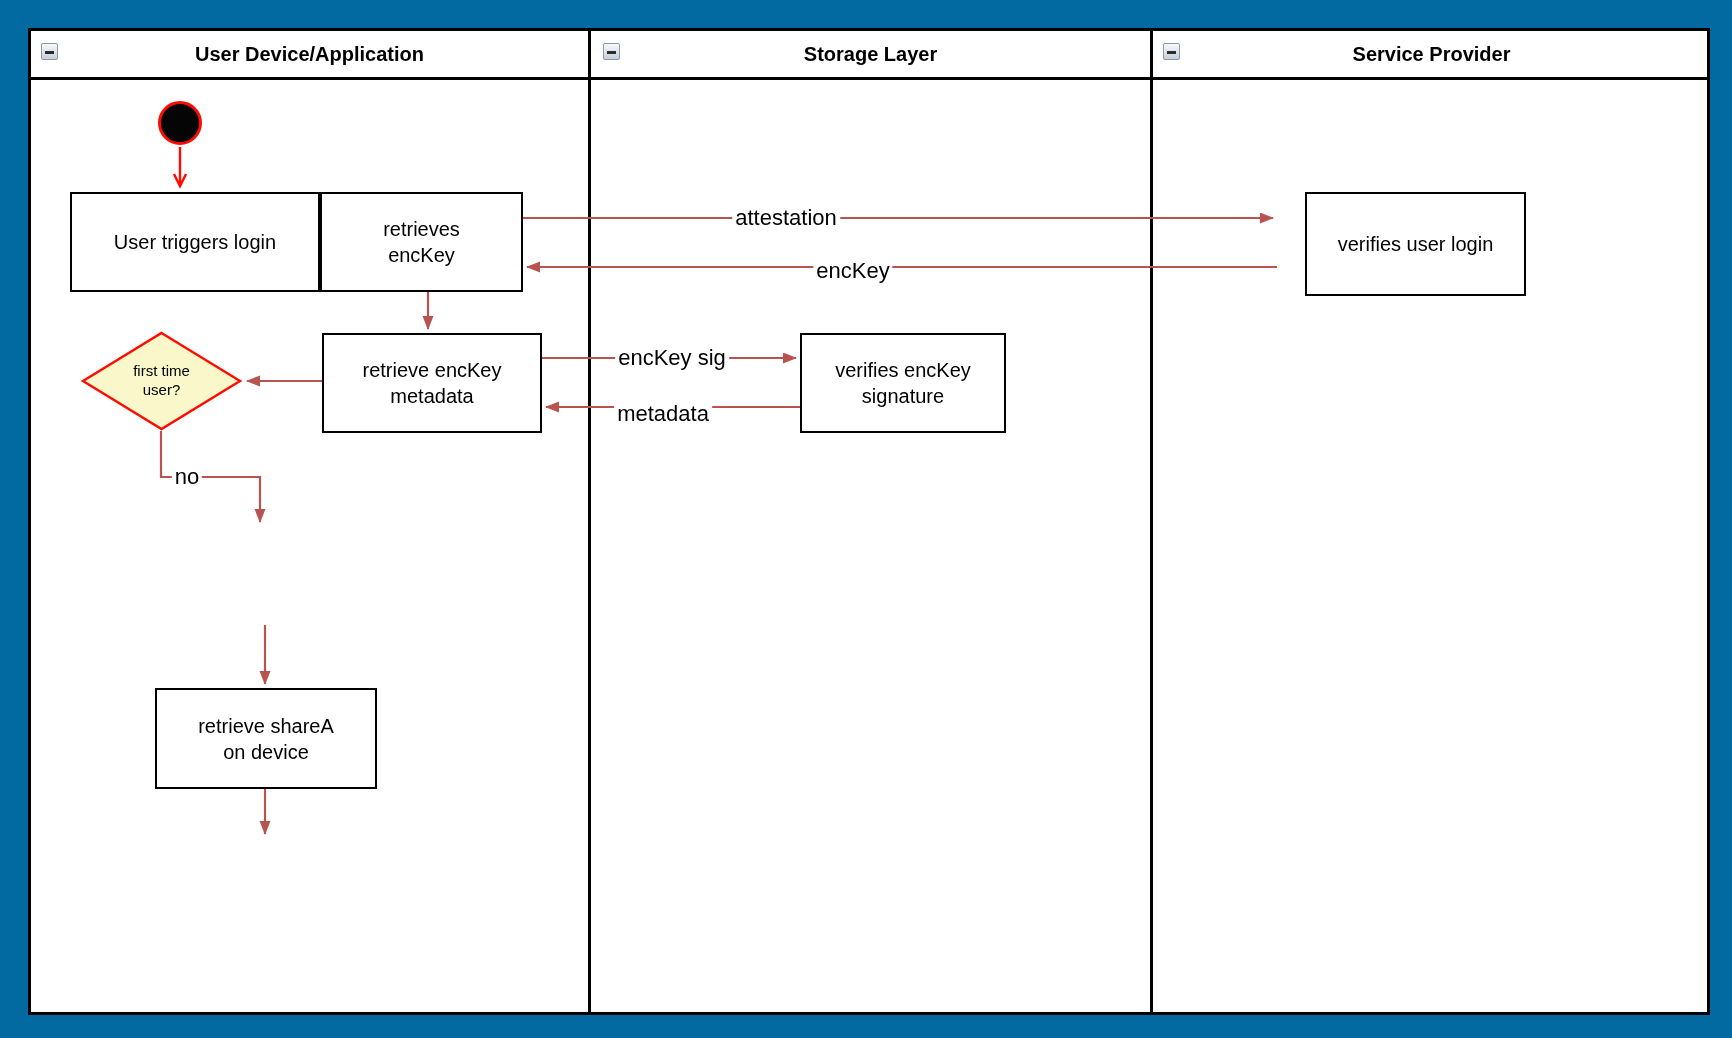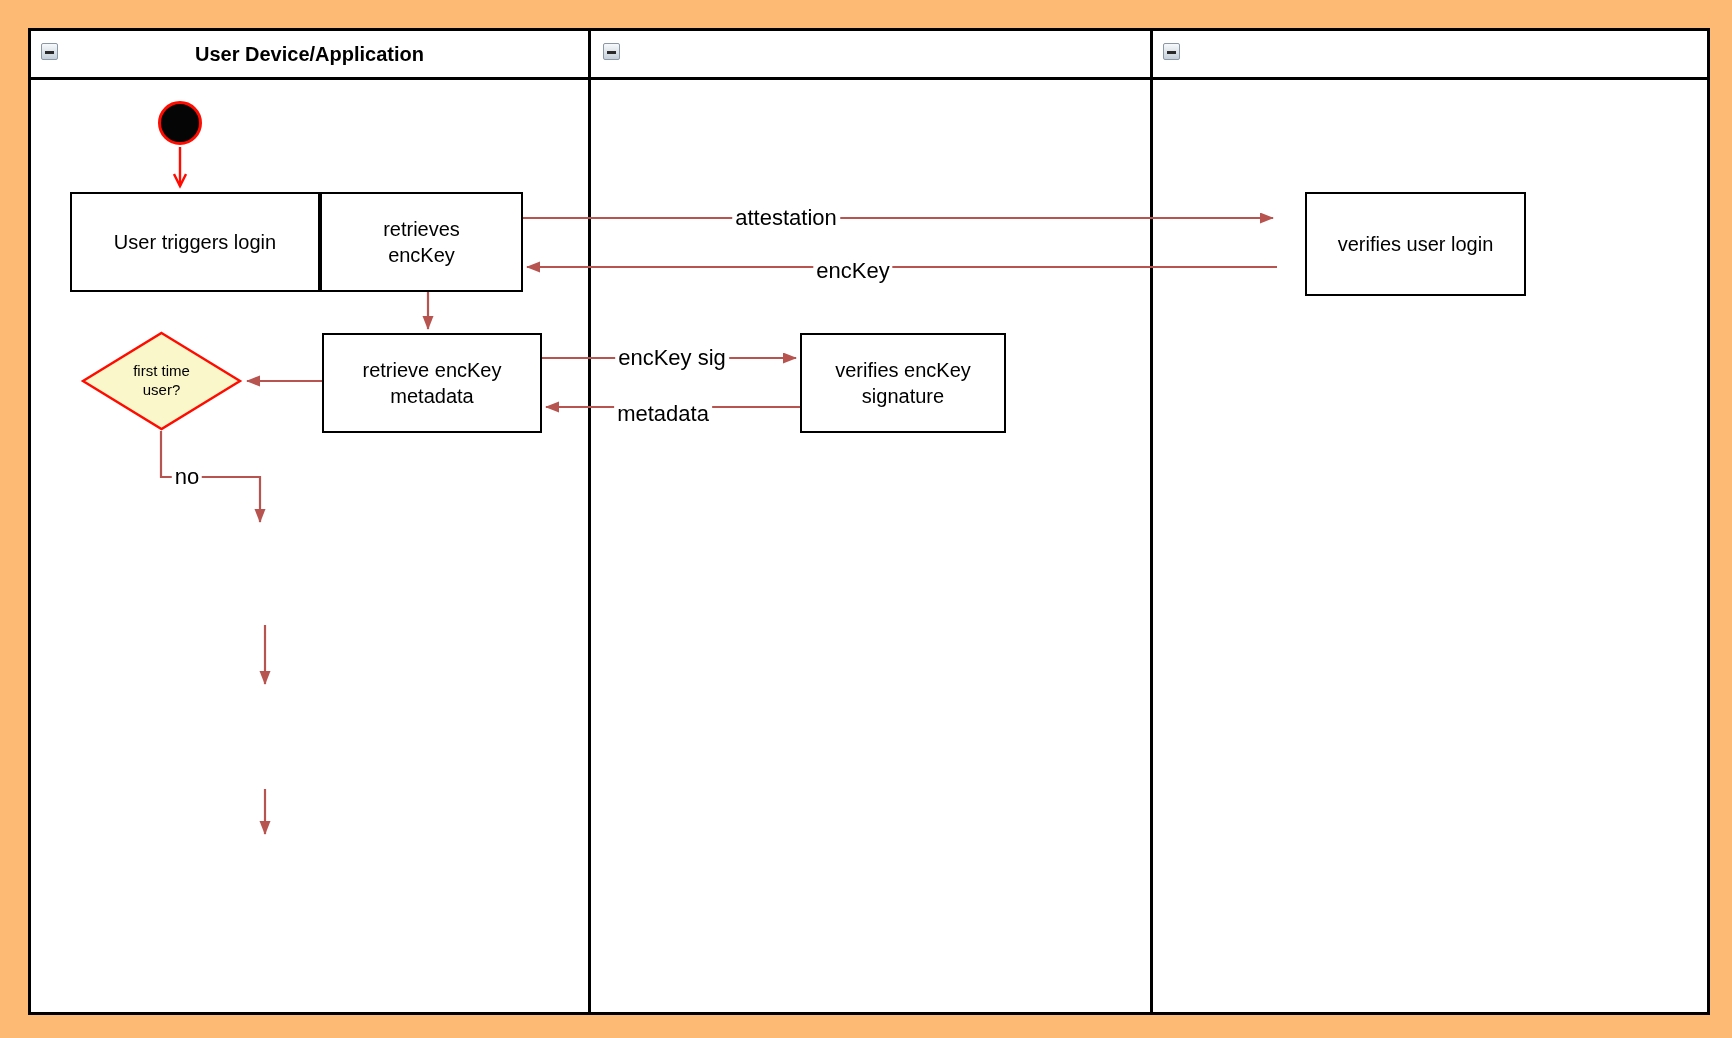--- a/index.html
+++ b/index.html
@@ -1,17 +1,17 @@
 <!DOCTYPE html>
 <html><head>
 <meta charset="utf-8">
 <style>
   html,body{margin:0;padding:0;background:#ffffff;}
   body{font-family:"Liberation Sans", sans-serif; color:#000;}
-  #canvas{position:relative;width:1732px;height:1038px;background:#fdba74;overflow:hidden;text-decoration:underline;}
+  #canvas{position:relative;width:1732px;height:1038px;background:#0369a1;overflow:hidden;text-decoration:underline;}
 
   
   .pool{position:absolute;left:28px;top:28px;width:1682px;height:987px;border:3px solid #000;box-sizing:border-box;background:#fff;}
   .header-sep{position:absolute;left:0;right:0;top:46px;height:0;border-top:3px solid #000;}
   .lane-divider{position:absolute;top:0;bottom:0;width:3px;background:#000;}
   #divider-1{left:557px;}
   #divider-2{left:1119px;}
   .lane-title{position:absolute;top:0;height:46px;display:flex;align-items:center;justify-content:center;font-weight:bold;font-size:20px;}
   #lane-title-1{left:0;width:557px;}
   #lane-title-2{left:560px;width:559px;}
@@ -60,20 +60,22 @@
 <body>
 
 <div id="canvas">
 
   <div class="pool">
     <div class="header-sep"></div>
     <div class="lane-divider" id="divider-1"></div>
     <div class="lane-divider" id="divider-2"></div>
 
     <div class="lane-title" id="lane-title-1">User Device/Application</div>
+    <div class="lane-title" id="lane-title-2">Storage Layer</div>
+    <div class="lane-title" id="lane-title-3">Service Provider</div>
 
     <div class="collapse" id="collapse-1">
         <div class="dash"></div>
       </div>
     <div class="collapse" id="collapse-2">
         <div class="dash"></div>
       </div>
     <div class="collapse" id="collapse-3">
         <div class="dash"></div>
       </div>
@@ -118,20 +120,22 @@
 
   <div id="node-decision">
     <svg width="163" height="100" viewBox="0 0 163 100">
       <polygon points="81.5,2 160,50 81.5,98 3,50" fill="#FAF7CB" stroke="#FF0B00" stroke-width="2.4"></polygon>
     </svg>
     <div class="decision-label">first time
 user?</div>
   </div>
 
 
+  <div class="node" id="node-sharea">retrieve shareA
+on device</div>
 
 
   <div class="edge-label" id="label-attestation">attestation</div>
   <div class="edge-label" id="label-enckey-return">encKey</div>
   <div class="edge-label" id="label-enckey-sig">encKey sig</div>
   <div class="edge-label" id="label-metadata-return">metadata</div>
   <div class="edge-label" id="label-no">no</div>
 
 </div>
 

